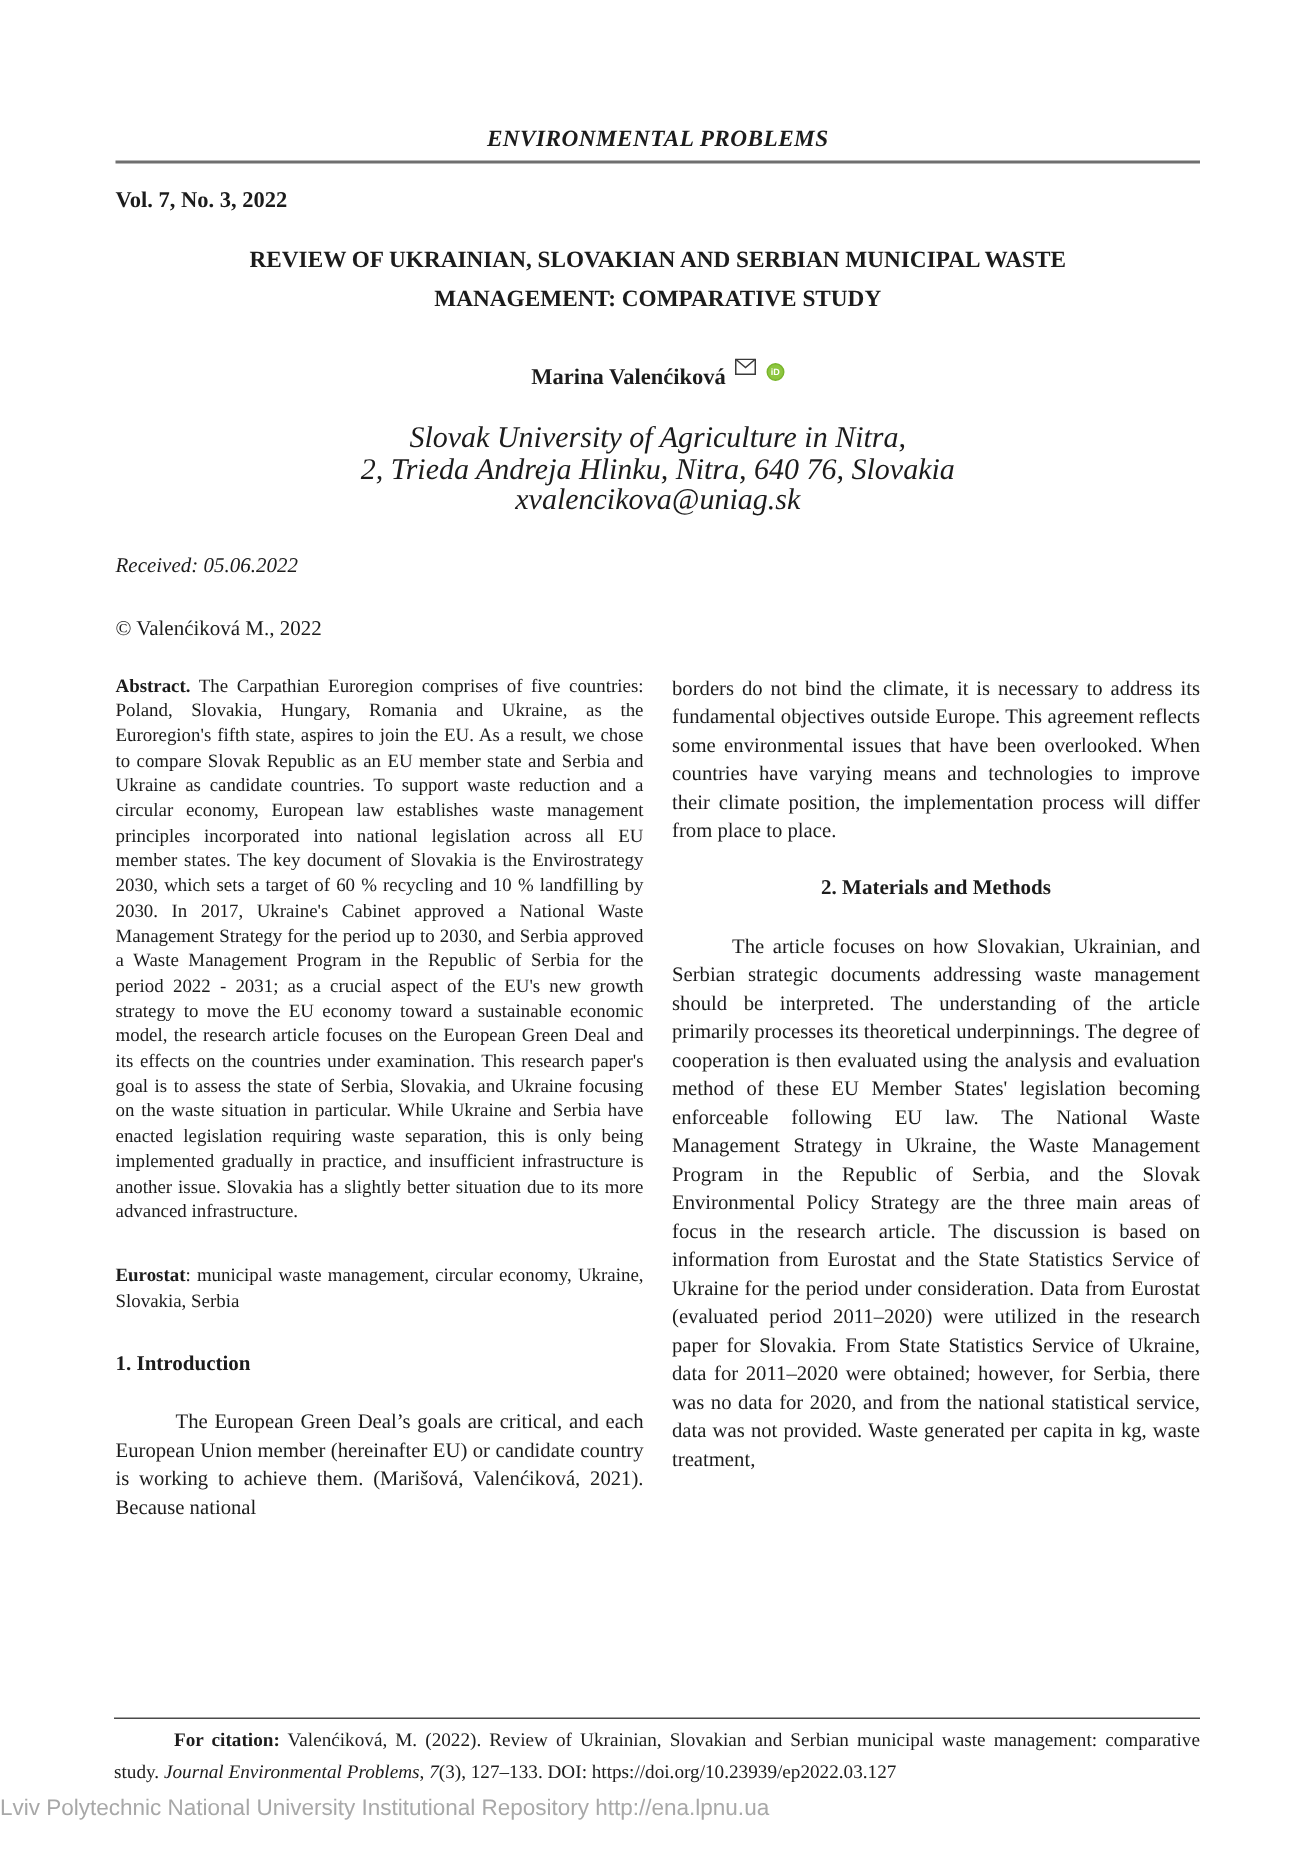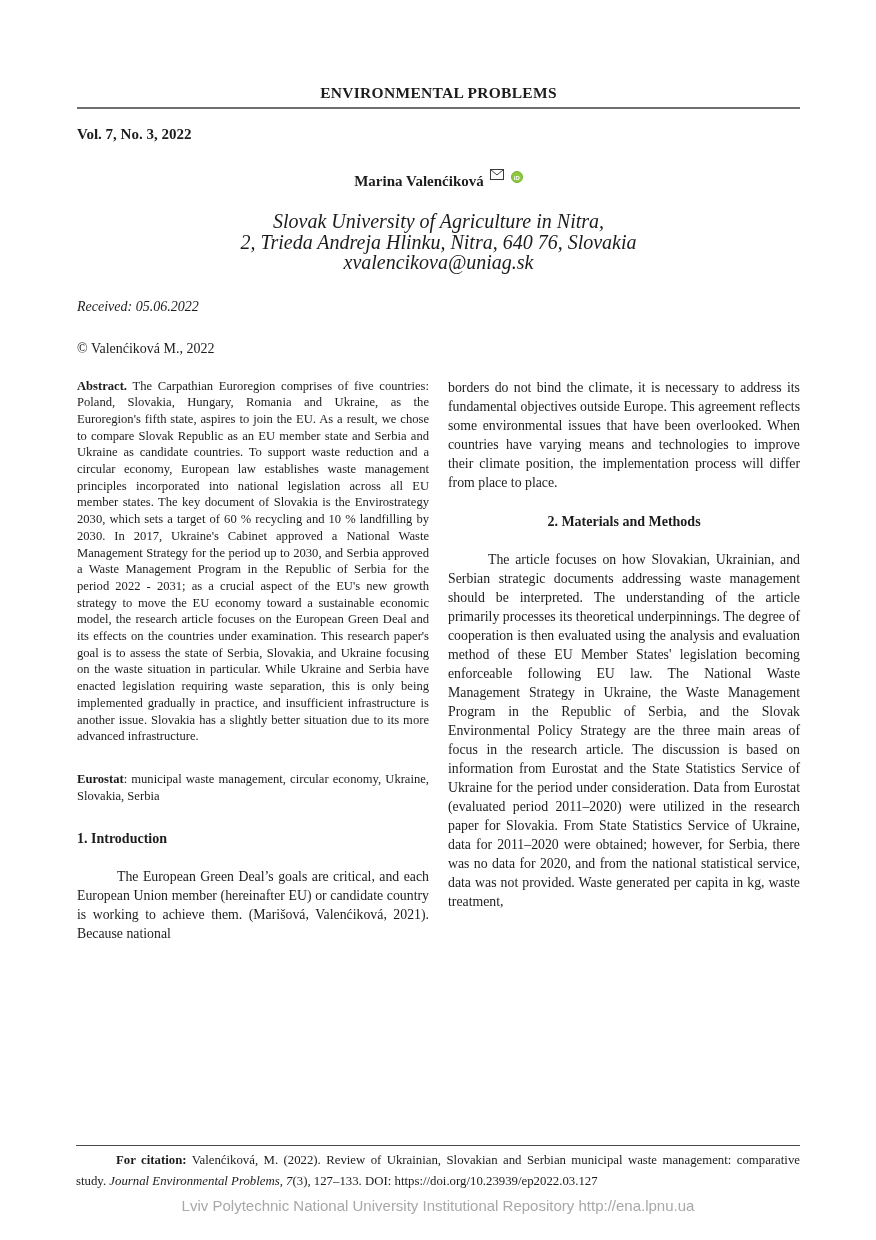--- a/index.html
+++ b/index.html
@@ -20,20 +20,21 @@
     padding: 0 76px 0 77px;
   }
   .journal-header {
     margin-top: 84px;
     text-align: center;
     font-weight: bold;
     font-size: 15.5px;
     letter-spacing: 0.3px;
     padding-bottom: 5px;
     border-bottom: 2px solid #6f6f6f;
+    font-style: italic;
   }
   .vol-line {
     margin-top: 17px;
     font-weight: bold;
     font-size: 15px;
   }
   .title-block {
     margin-top: 18px;
     text-align: center;
     font-weight: bold;
@@ -129,36 +130,40 @@
     line-height: 21px;
     text-align: justify;
     text-indent: 40px;
   }
   .citation-p .ital { font-style: italic; }
   .repository-line {
     position: absolute;
     top: 1197px;
     left: 0;
     right: 0;
-    text-align: center;
+    text-align: left;
     font-family: "Liberation Sans", sans-serif;
     font-size: 15px;
     color: #a8a8a8;
   }
 </style>
 </head>
 <body>
 
 <div class="page">
   <div class="content">
 
     <div class="journal-header">ENVIRONMENTAL PROBLEMS</div>
 
     <div class="vol-line">Vol. 7, No. 3, 2022</div>
 
+    <div class="title-block">
+      <div>REVIEW OF UKRAINIAN, SLOVAKIAN AND SERBIAN MUNICIPAL WASTE</div>
+      <div>MANAGEMENT: COMPARATIVE STUDY</div>
+    </div>
 
     <div class="author-line">
       <span>Marina Valenćiková</span><span class="icon-wrap mail-icon"><svg width="14" height="11" viewBox="0 0 14 11">
             <rect x="0.5" y="0.5" width="13" height="10" fill="#ffffff" stroke="#3a3a3a" stroke-width="1"></rect>
             <path d="M0.5 0.5 L7 6 L13.5 0.5" fill="none" stroke="#3a3a3a" stroke-width="1"></path>
           </svg></span><span class="orcid-icon">iD</span>
     </div>
 
     <div class="affiliation">
       <div>Slovak University of Agriculture in Nitra,</div>

